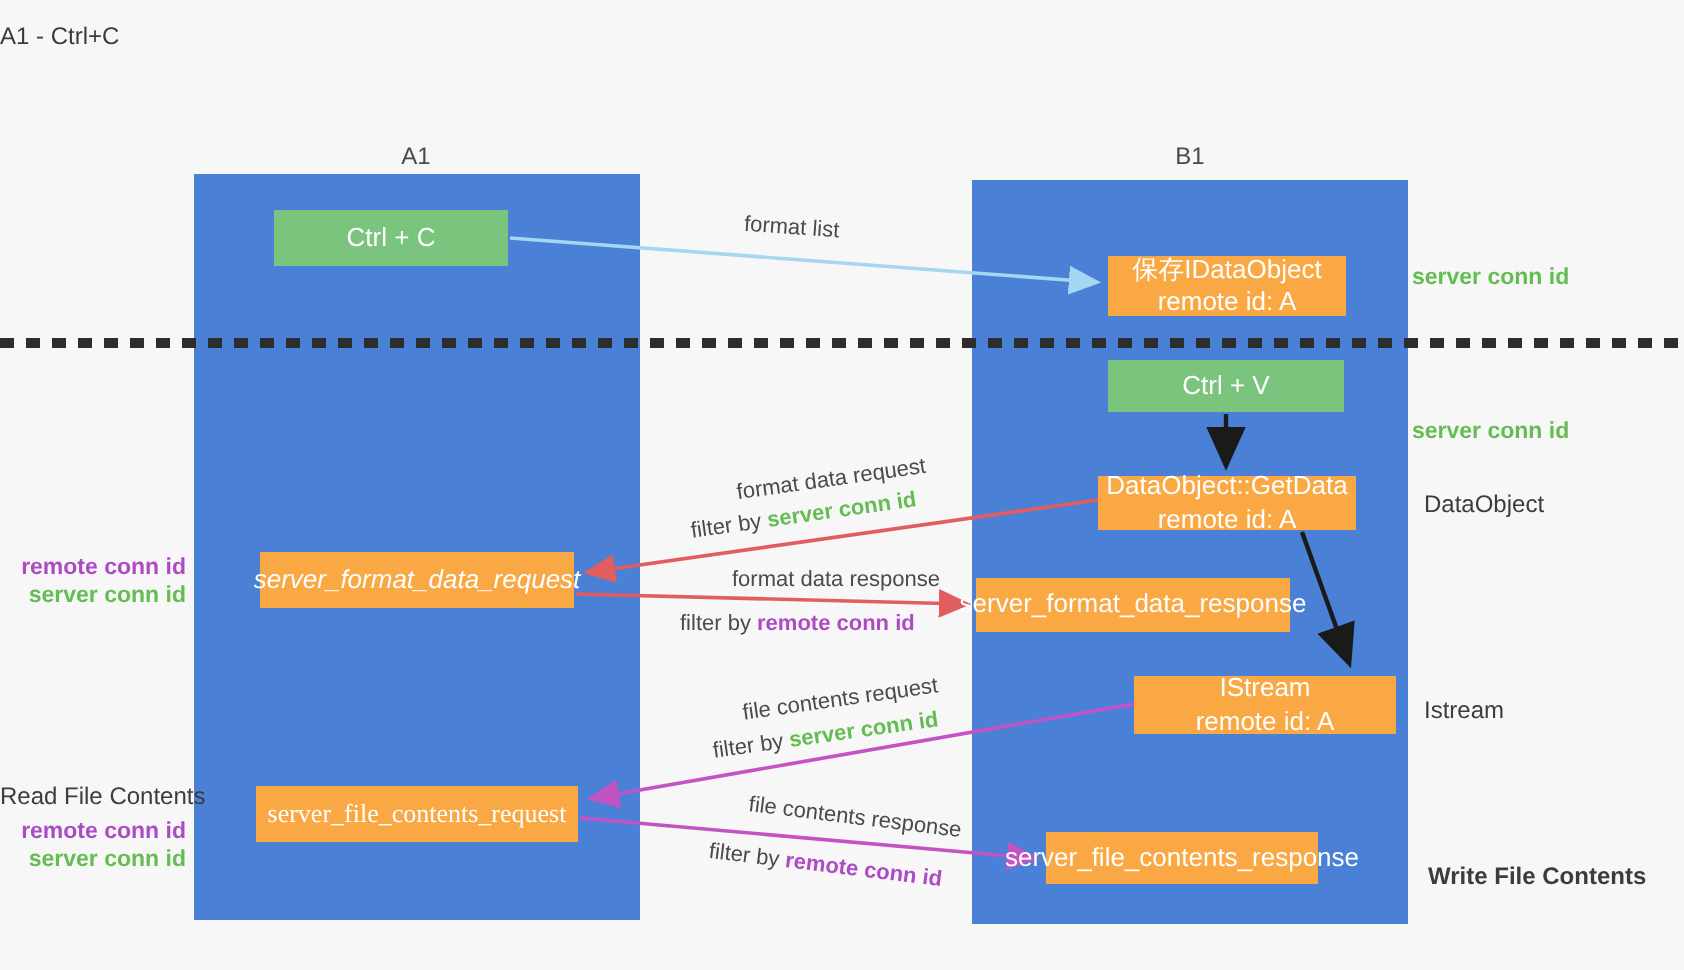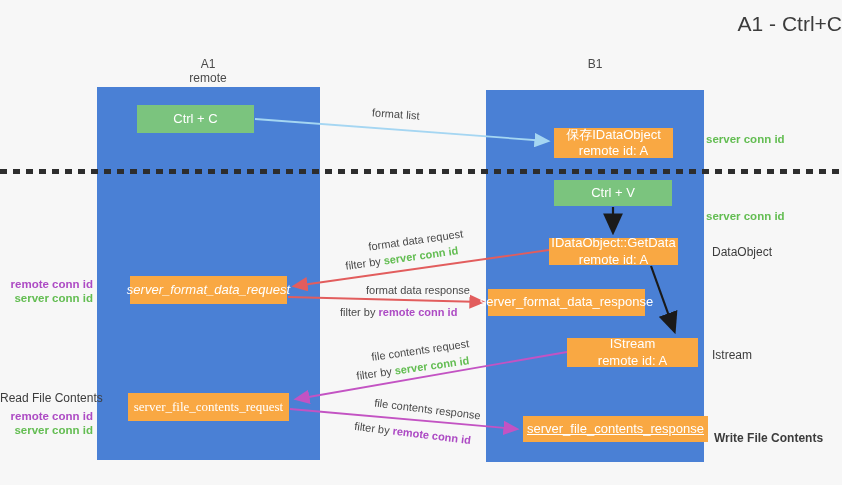--- a/index.html
+++ b/index.html
@@ -4,24 +4,24 @@
 <style>
   * { margin: 0; padding: 0; box-sizing: border-box; }
   body { font-family: "Liberation Sans", sans-serif; background: #f7f7f7; }
   .canvas {
     position: relative; width: 842px; height: 485px;
     background: #f7f7f7; overflow: hidden;
     font-family: "Liberation Sans", sans-serif;
   }
   .title {
     position: absolute; left: 0; top: 10px; width: 842px;
-    text-align: right; font-size: 21px; color: #3c3c3c; line-height: 1.35;
+    text-align: left; font-size: 12px; color: #3c3c3c; line-height: 1.35;
   }
   .col-header {
-    position: absolute; text-align: center; font-size: 12px; color: #4a4a4a; line-height: 1.2;
+    position: absolute; text-align: center; font-size: 12px; color: #4a4a4a; line-height: 1.2; margin-top: 14px;
   }
   .col-header.left { left: 138px; top: 57px; width: 140px; }
   .col-header.right { left: 525px; top: 57px; width: 140px; }
   .lane { position: absolute; background: #4a80d5; }
   .lane.left  { left: 97px;  top: 87px; width: 223px; height: 373px; }
   .lane.right { left: 486px; top: 90px; width: 218px; height: 372px; }
   .divider {
     position: absolute; left: 0; top: 169px; width: 842px; height: 5px;
     background: repeating-linear-gradient(90deg, #2d2d2d 0 7px, transparent 7px 13px);
     z-index: 3;
@@ -35,21 +35,21 @@
   .node.green  { background: #7bc47e; }
   .node.orange { background: #f9a843; }
   .n-ctrl-c   { left: 137px; top: 105px; width: 117px; height: 28px; }
   .n-save-ido { left: 554px; top: 128px; width: 119px; height: 30px; align-items: center; }
   .n-ctrl-v   { left: 554px; top: 180px; width: 118px; height: 26px; }
   .n-getdata  { left: 549px; top: 238px; width: 129px; height: 27px; }
   .n-fmt-req  { left: 130px; top: 276px; width: 157px; height: 28px; font-style: italic; }
   .n-fmt-res  { left: 488px; top: 289px; width: 157px; height: 27px; }
   .n-istream  { left: 567px; top: 338px; width: 131px; height: 29px; }
   .n-file-req { left: 128px; top: 393px; width: 161px; height: 28px; font-family: Liberation Serif, serif; }
-  .n-file-res { left: 523px; top: 416px; width: 185px; height: 26px; text-decoration: underline; }
+  .n-file-res { left: 523px; top: 416px; width: 136px; height: 26px; }
   svg.arrows { position: absolute; left: 0; top: 0; z-index: 1; }
   .edge-label {
     position: absolute; font-size: 11px; color: #4a4a4a; white-space: nowrap; z-index: 2;
   }
   .tilt-up { transform: rotate(-8deg); }
   .tilt-dn { transform: rotate(7deg); }
   .tilt-sl { transform: rotate(4deg); }
   .green-id  { color: #63bd52; font-weight: bold; }
   .purple-id { color: #ad4bc4; font-weight: bold; }
   .side-label { position: absolute; font-size: 12px; color: #3c3c3c; white-space: nowrap; }
@@ -110,21 +110,21 @@
   <div class="node orange n-save-ido">
     <div>保存IDataObject</div>
     <div>remote id: A</div>
   </div>
 
   <div class="node green n-ctrl-v">
     <div>Ctrl + V</div>
   </div>
 
   <div class="node orange n-getdata">
-    <div>IDataObject::GetData</div>
+    <div>DataObject::GetData</div>
     <div>remote id: A</div>
   </div>
 
   <div class="node orange n-fmt-req">
     <div>server_format_data_request</div>
   </div>
 
   <div class="node orange n-fmt-res">
     <div>server_format_data_response</div>
   </div>

